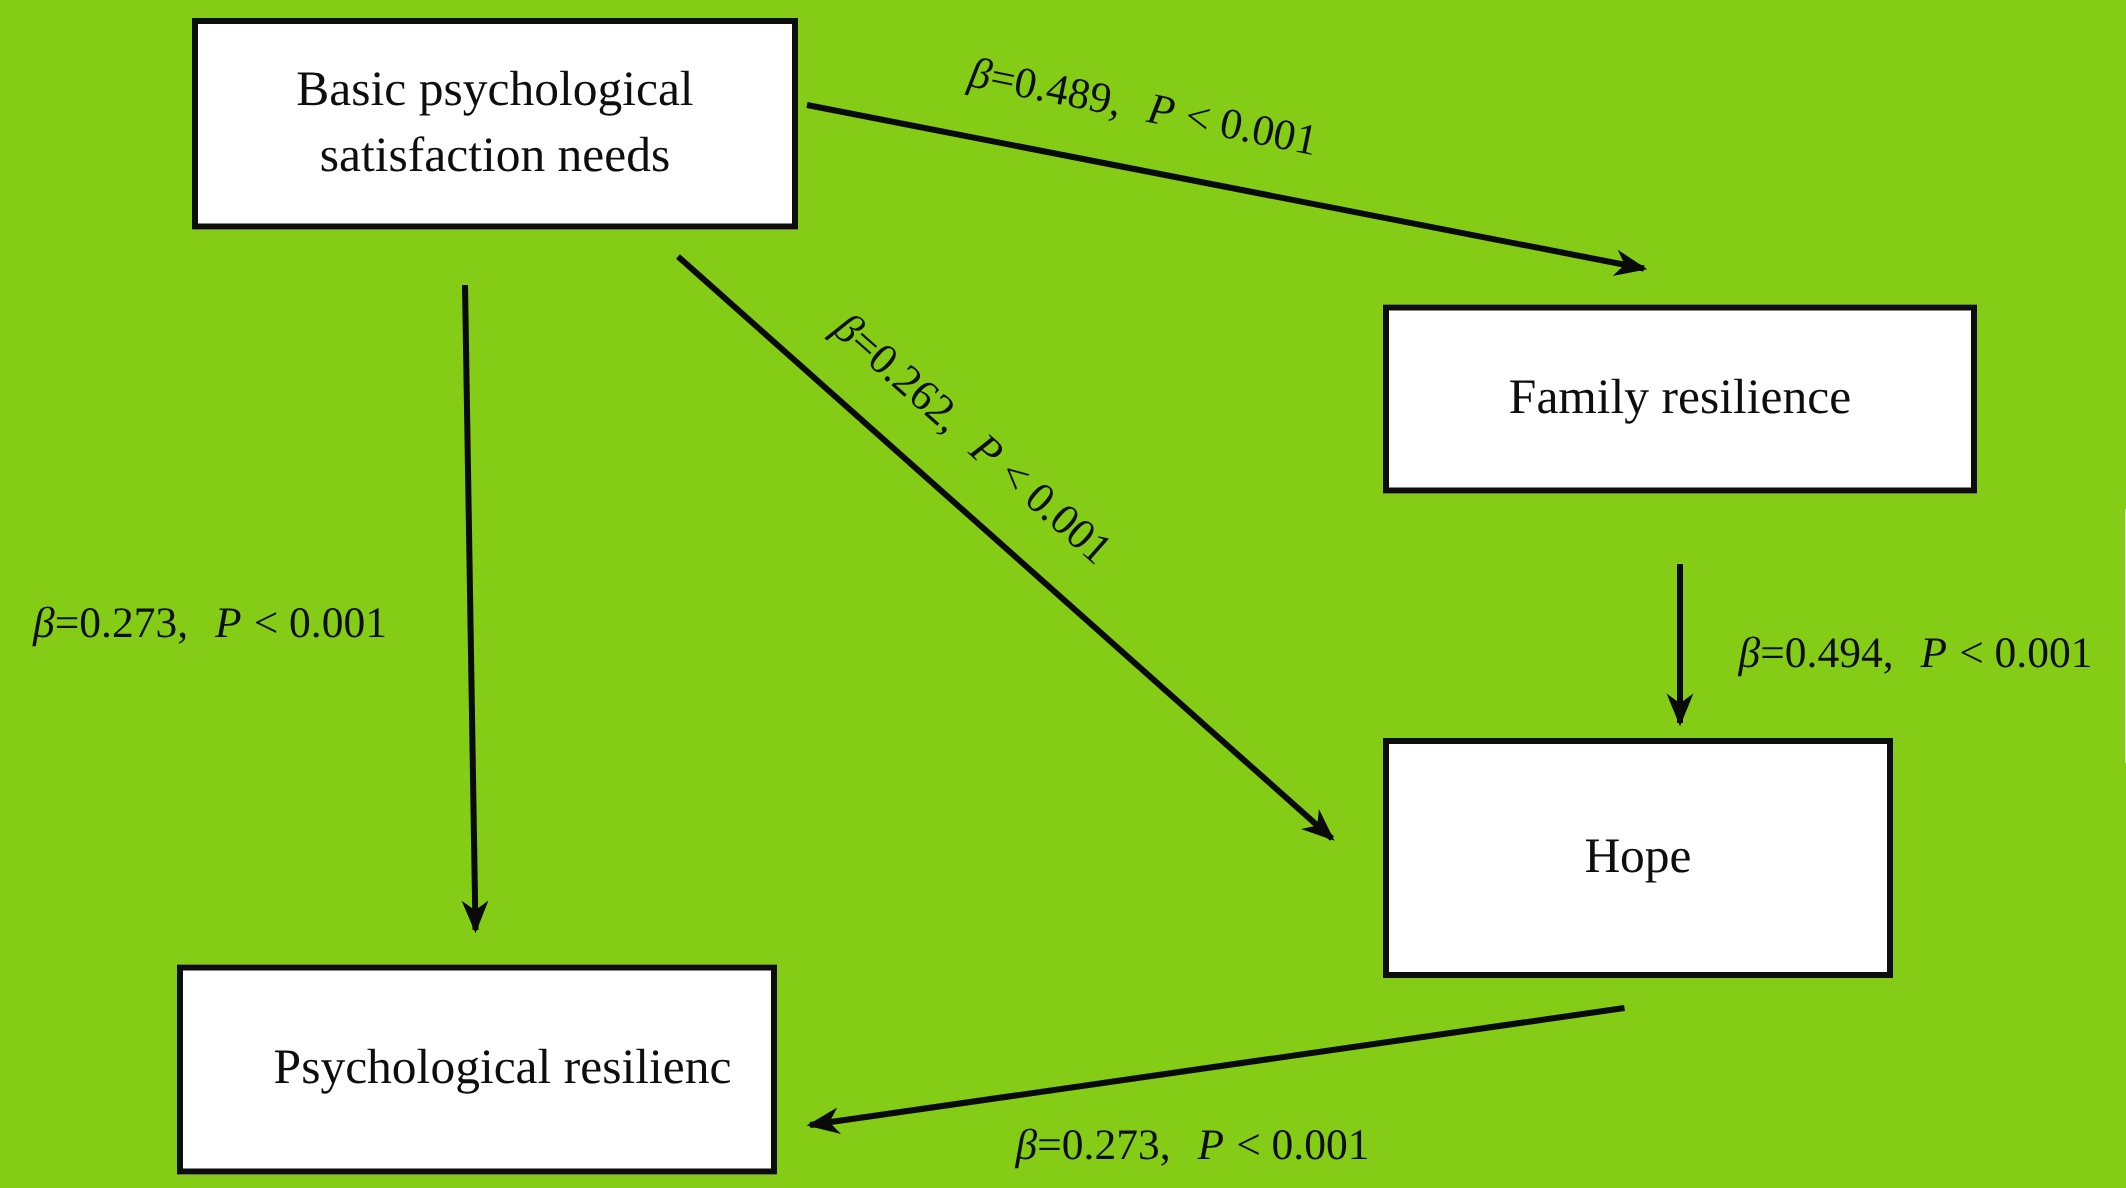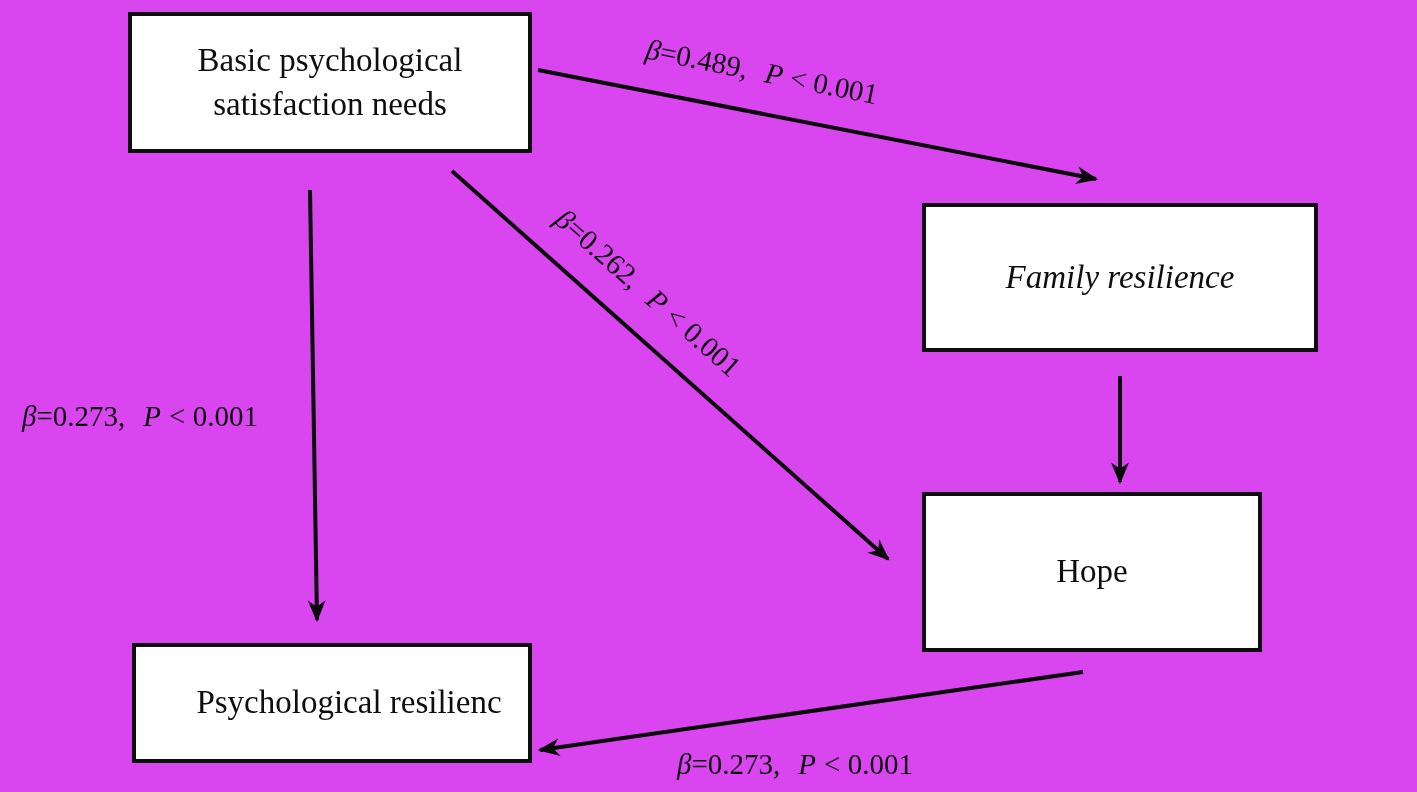--- a/index.html
+++ b/index.html
@@ -4,21 +4,21 @@
 <style>
   html, body {
     margin: 0;
     padding: 0;
     background: #ffffff;
   }
   .canvas {
     position: relative;
     width: 1417px;
     height: 792px;
-    background: #d946ef;
+    background: #84cc16;
     overflow: hidden;
     font-family: "Liberation Serif", "DejaVu Serif", serif;
     color: #0e0e0e;
   }
   svg.arrows {
     position: absolute;
     left: 0;
     top: 0;
     width: 1417px;
     height: 792px;
@@ -35,23 +35,23 @@
     background: #ffffff;
     display: flex;
     align-items: center;
     justify-content: center;
     text-align: center;
     font-size: 33px;
     line-height: 1.32;
     padding: 0 14px;
   }
   .node-bpsn   { left: 128px; top: 12px;  width: 404px; height: 141px; }
-  .node-family { left: 922px; top: 203px; width: 396px; height: 149px; font-style: italic; }
+  .node-family { left: 922px; top: 203px; width: 396px; height: 126px; }
   .node-hope   { left: 922px; top: 492px; width: 340px; height: 160px; }
-  .node-psych  { left: 132px; top: 643px; width: 400px; height: 120px; padding-left: 48px; }
+  .node-psych  { left: 118px; top: 643px; width: 400px; height: 140px; padding-left: 48px; }
 
   .edge-label {
     position: absolute;
     font-size: 29px;
     white-space: nowrap;
     transform: translate(-50%, -50%);
   }
   .edge-label .sym { font-style: italic; }
   .edge-label .psym { margin-left: 18px; font-style: italic; }
   .edge-label .pval { margin-left: 8px; }
@@ -86,16 +86,17 @@
   <div class="node node-hope">Hope</div>
 
   <div class="node node-psych">Psychological resilienc</div>
 
   <div class="edge-label label-a"><span class="sym">β</span><span>=0.489,</span><span class="psym">P</span><span class="pval">&lt; 0.001</span></div>
 
   <div class="edge-label label-b"><span class="sym">β</span><span>=0.262,</span><span class="psym">P</span><span class="pval">&lt; 0.001</span></div>
 
   <div class="edge-label label-c"><span class="sym">β</span><span>=0.273,</span><span class="psym">P</span><span class="pval">&lt; 0.001</span></div>
 
+  <div class="edge-label label-d"><span class="sym">β</span><span>=0.494,</span><span class="psym">P</span><span class="pval">&lt; 0.001</span></div>
 
   <div class="edge-label label-e"><span class="sym">β</span><span>=0.273,</span><span class="psym">P</span><span class="pval">&lt; 0.001</span></div>
 
 </div>
 
 </body></html>

